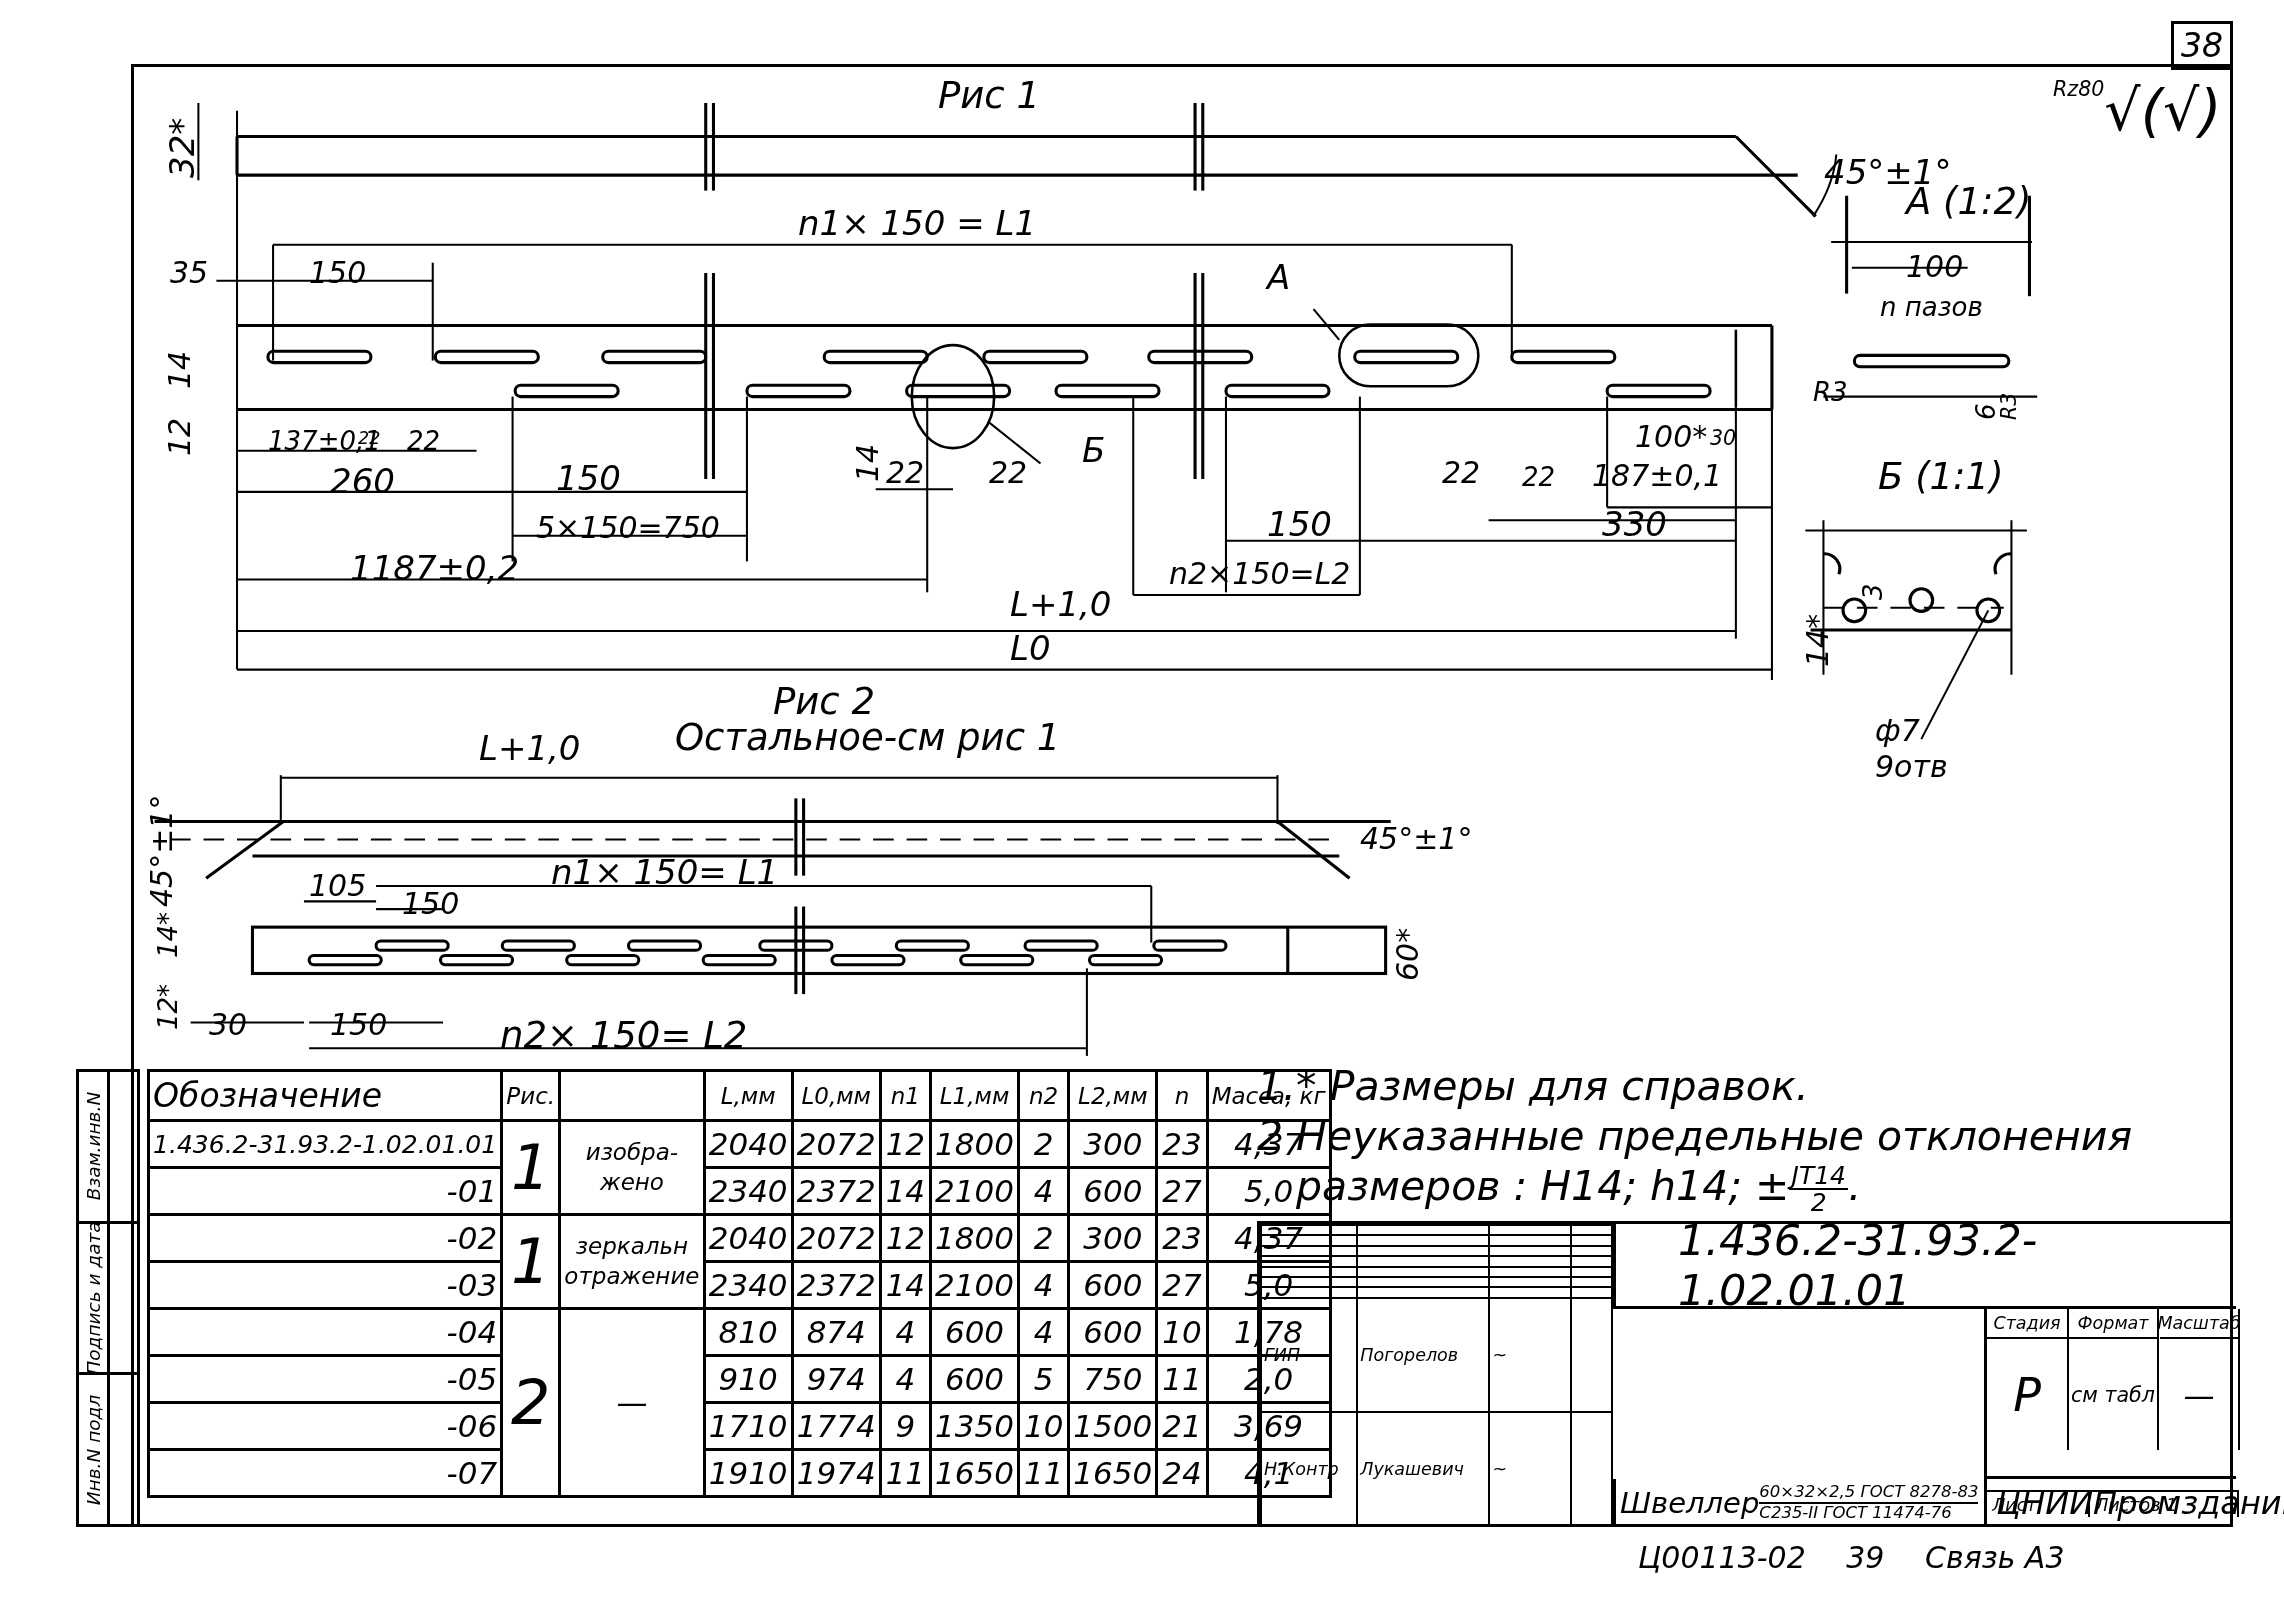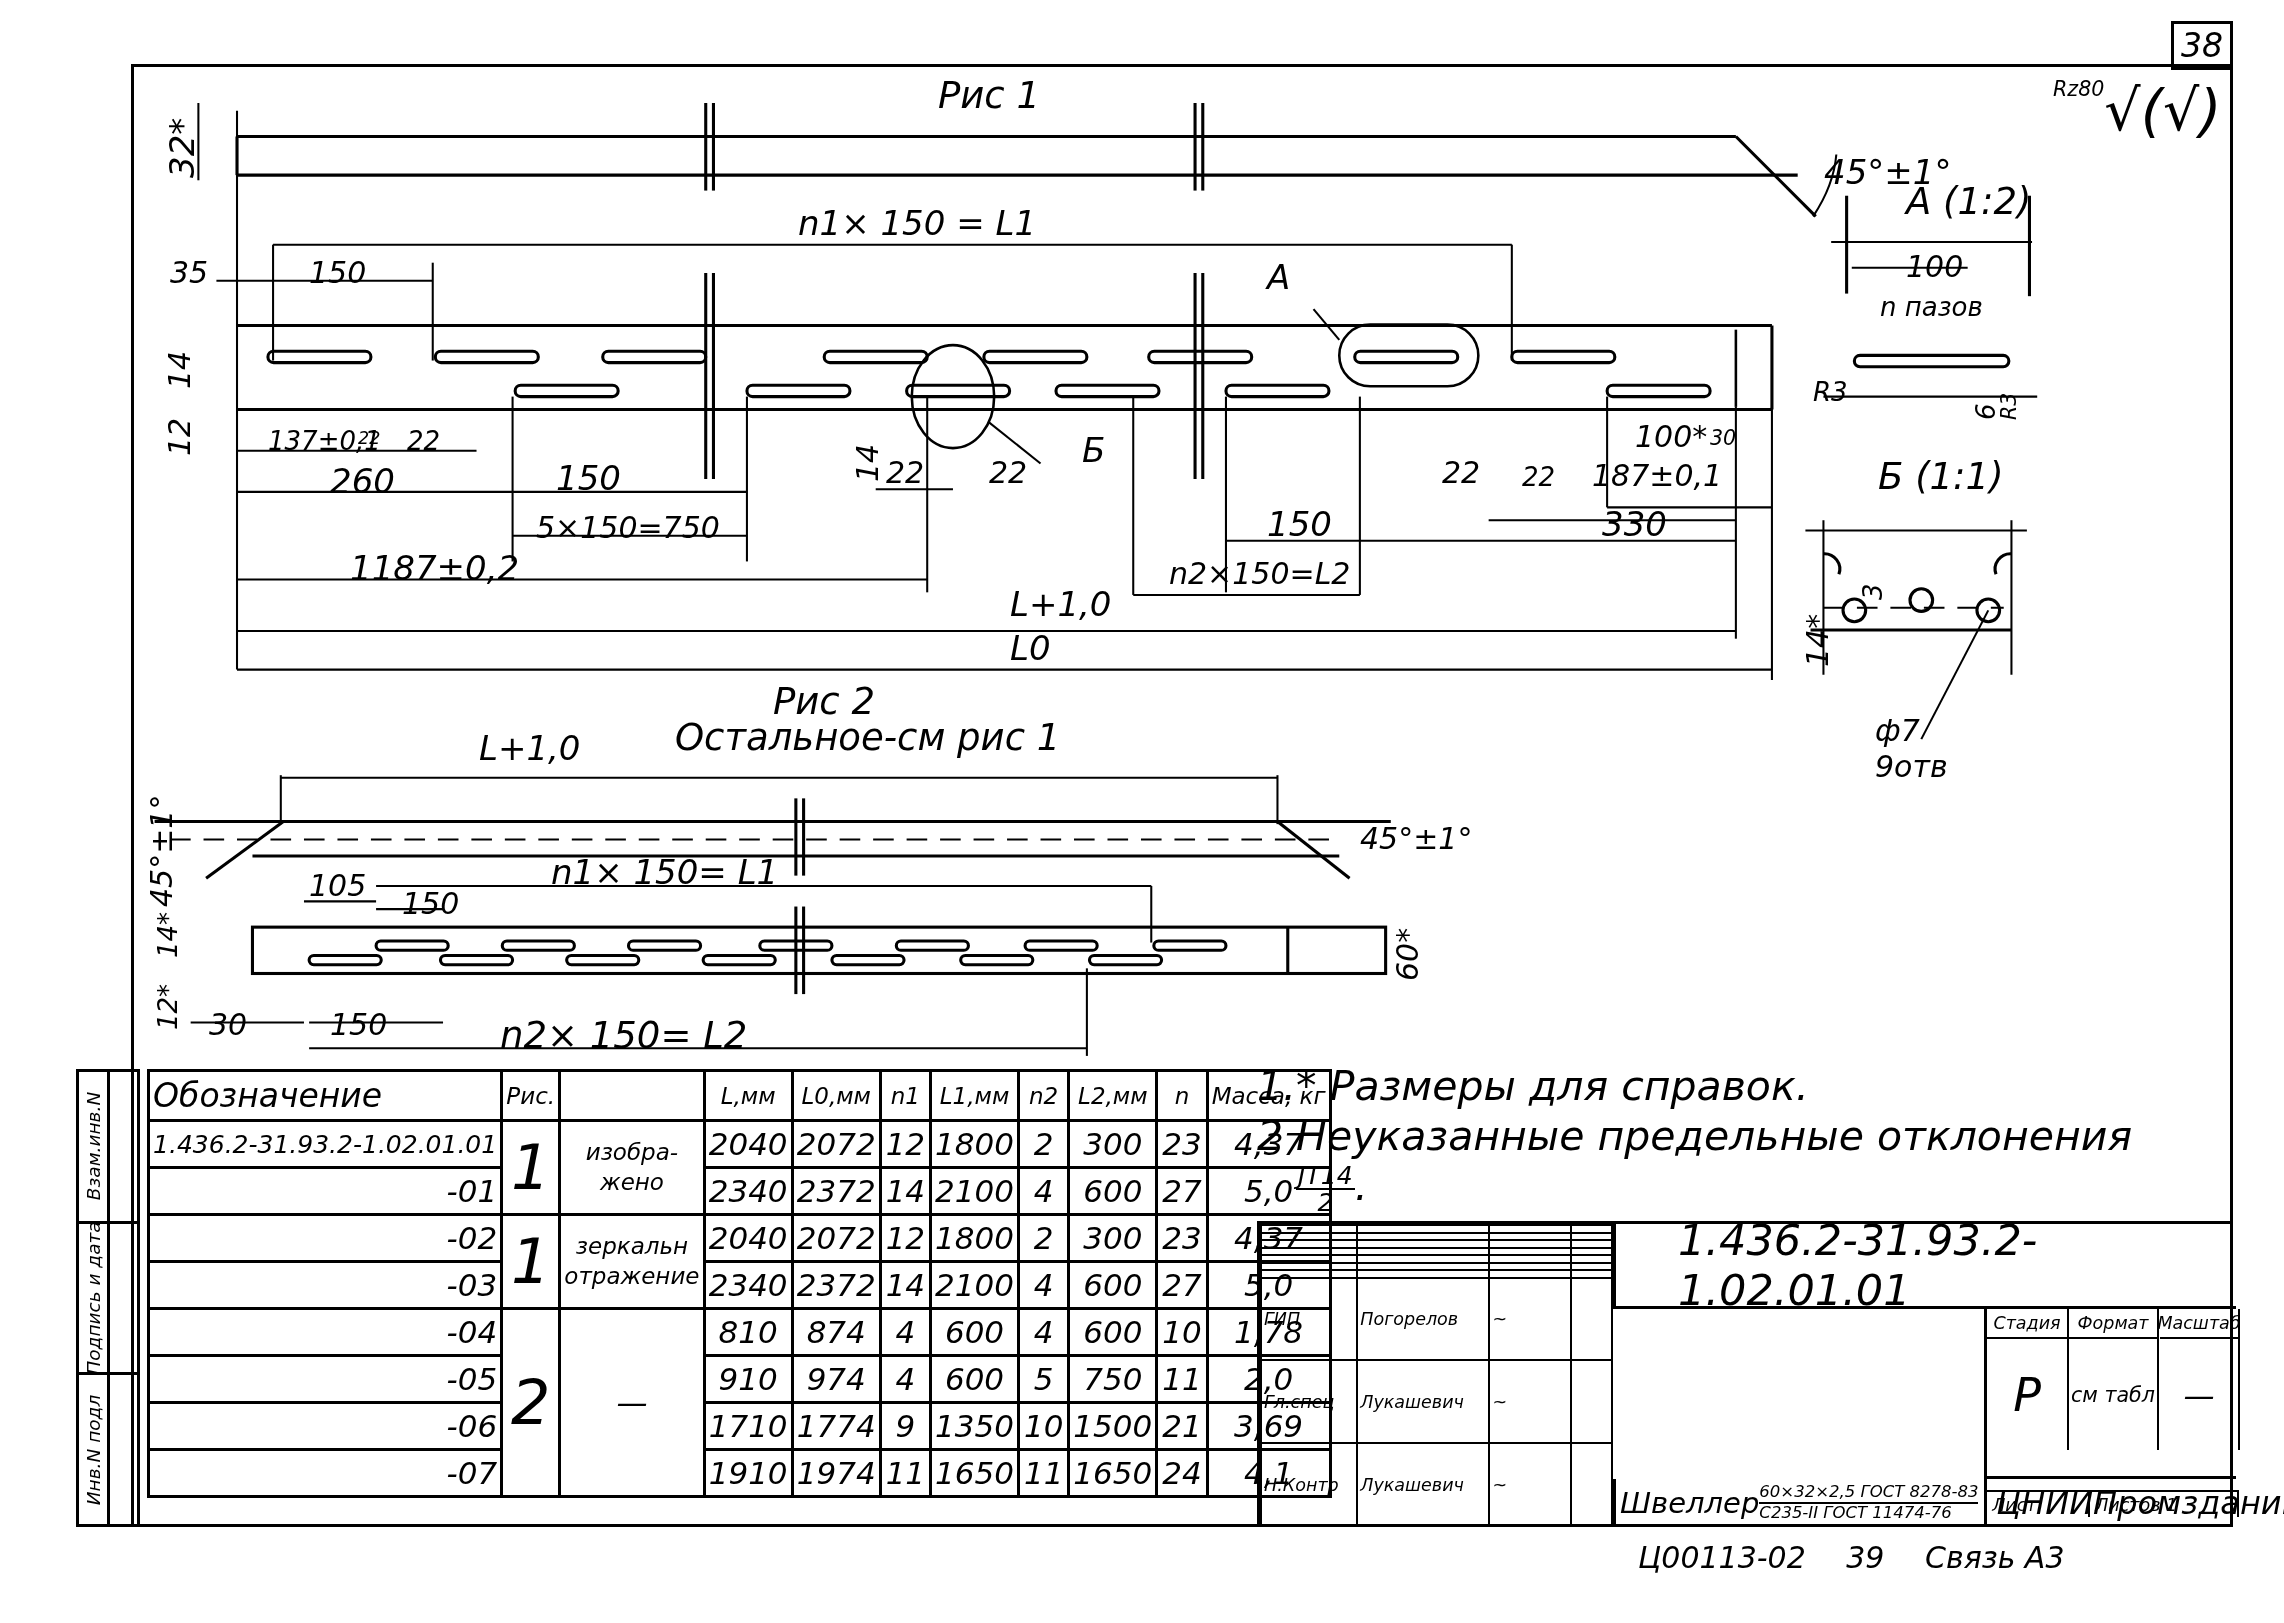--- a/index.html
+++ b/index.html
@@ -397,21 +397,21 @@
         <td>1650</td>
         <td>24</td>
         <td>4,1</td>
       </tr>
     </tbody>
 </table>
 
 <div id="notes">
   <div>1.* Размеры для справок.</div>
   <div>2 Неуказанные предельные отклонения</div>
-  <div style="padding-left:39px"><span class="frac"><span class="num">JT14</span><span>2</span></span>.</div>
+  <div style="padding-left:39px"><span>размеров : H14; h14; ±</span><span class="frac"><span class="num">JT14</span><span>2</span></span>.</div>
 </div>
 
 <div id="tb">
   <div class="grid">
     <table>
       <tbody>
           <tr>
             <td style="width:90px"></td>
             <td style="width:126px"></td>
             <td style="width:75px"></td>
@@ -449,26 +449,20 @@
           </tr>
       <tr>
             <td></td>
             <td></td>
             <td></td>
             <td></td>
           </tr>
       <tr>
             <td>ГИП</td>
             <td>Погорелов</td>
-            <td>~</td>
-            <td></td>
-          </tr>
-      <tr>
-            <td>Гл.спец</td>
-            <td>Лукашевич</td>
             <td>~</td>
             <td></td>
           </tr>
       <tr>
             <td>Н.Контр</td>
             <td>Лукашевич</td>
             <td>~</td>
             <td></td>
           </tr>
     </tbody>

